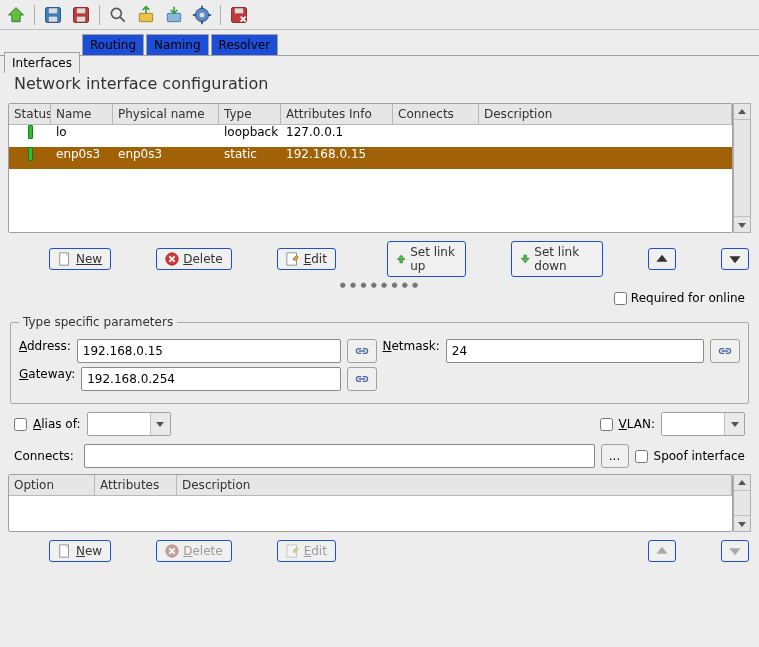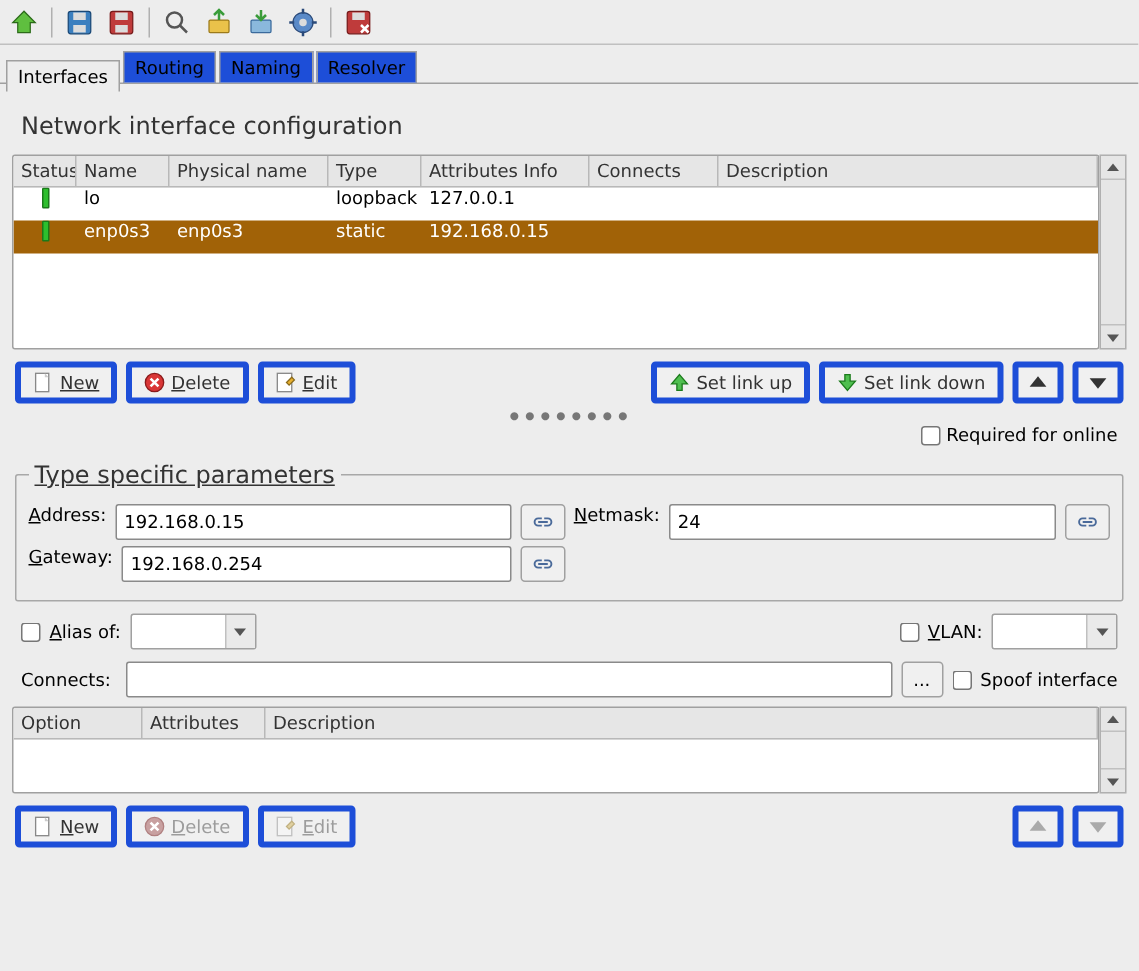--- a/index.html
+++ b/index.html
@@ -7,21 +7,21 @@
 
 
 .toolbar { background: #ededed; border-bottom: 1px solid #c0c0c0; padding: 2px 4px; display: flex; align-items: center; gap: 4px; height: 30px; }
 .toolbar .tb-btn { width: 24px; height: 24px; display: flex; align-items: center; justify-content: center; border: 1px solid transparent; border-radius: 2px; }
 .toolbar .sep { width: 1px; height: 20px; background: #b0b0b0; margin: 0 2px; }
 .toolbar svg { width: 20px; height: 20px; }
 
 
 .tab-row { display: flex; padding: 4px 4px 0 4px; background: #ededed; border-bottom: 1px solid #a0a0a0; height: 26px; }
 .tab { padding: 3px 7px; border: 1px solid #a0a0a0; border-bottom: none; margin-right: 2px; background: #1d4ed8; font-size: 12px; white-space: nowrap; }
-.tab.active { background: #ededed; position: relative; top: 6px; z-index: 2; }
+.tab.active { background: #ededed; position: relative; top: 18px; z-index: 2; }
 
 
 .content { padding: 8px; }
 .page-title { font-size: 16px; font-weight: 400; color: #333; padding: 10px 6px 8px 6px; }
 
 
 .tbl-wrap { display: flex; border: 0; margin: 2px 0 4px 0; }
 .tbl { flex: 1; border: 1px solid #a0a0a0; background: #fff; height: 130px; overflow: hidden; border-radius: 2px; }
 .tbl-head { display: flex; background: #e6e6e6; border-bottom: 1px solid #b8b8b8; }
 .tbl-head > div { padding: 3px 5px; border-right: 1px solid #b8b8b8; text-align: left; font-weight: normal; color: #333; white-space: nowrap; overflow: hidden; }
@@ -33,34 +33,34 @@
 
 .vscroll { width: 18px; background: #e6e6e6; border: 1px solid #b0b0b0; display: flex; flex-direction: column; }
 .vscroll .arrow { height: 16px; display:flex; align-items:center; justify-content:center; background:#e6e6e6; border-bottom:1px solid #c0c0c0; }
 .vscroll .arrow:last-child { border-bottom:none; border-top:1px solid #c0c0c0; }
 .vscroll .track { flex:1; }
 .vscroll svg { width:10px; height:10px; }
 
 
 .btn-row { display: flex; gap: 6px; align-items: center; padding: 4px 2px; }
 .btn-row .spacer { flex: 1; }
-.btn { display: inline-flex; align-items: center; gap: 4px; padding: 3px 8px; background: #f0f0f0; border: 4px solid #1d4ed8; border-radius: 3px; min-height: 22px; font-size: 12px; color: #333; }
+.btn { display: inline-flex; align-items: center; gap: 4px; padding: 3px 8px; background: #f0f0f0; border: 1px solid #1d4ed8; border-radius: 3px; min-height: 22px; font-size: 12px; color: #333; margin-left: 39px; }
 .btn svg { width:14px; height:14px; }
 .btn.disabled { color: #9c9c9c; }
 .btn.small { padding: 3px 6px; }
 .u { text-decoration: underline; }
 
 .divider-grip { height:6px; text-align:center; font-size:7px; color:#777; letter-spacing:1px; }
 
 .right-check { display:flex; justify-content:flex-end; padding: 4px 6px 6px 6px; gap:4px; align-items:center; }
 input[type=checkbox] { width:13px; height:13px; margin:0; }
 
 
 fieldset { border:1px solid #a8a8a8; border-radius:2px; margin:4px 2px; padding: 6px 8px 8px 8px; }
-legend { font-size:16px; color:#333; padding:0 4px;text-decoration:underline; }
+legend { font-size:12px; color:#333; padding:0 4px; }
 .form-row { display:flex; align-items:center; gap:6px; margin:4px 0; }
 .form-row label { white-space:nowrap; }
 .txt { flex:1; border:1px solid #8a8a8a; background:#fff; padding:3px 5px; height:24px; font-size:12px; border-radius:2px; }
 .linkbtn { width:30px; height:24px; background:#f0f0f0; border:1px solid #a0a0a0; border-radius:3px; display:flex; align-items:center; justify-content:center; }
 .linkbtn svg { width:16px; height:12px; }
 .col-half { flex: 1; display:flex; gap:6px; }
 
 .lower-row { display:flex; align-items:center; gap:6px; padding: 4px 6px; }
 .combo { display:flex; align-items:center; border:1px solid #a0a0a0; background:#fff; height:24px; border-radius:2px; }
 .combo input { border:none; padding:0 4px; width:62px; height:22px; font-size:12px; background:transparent; }

